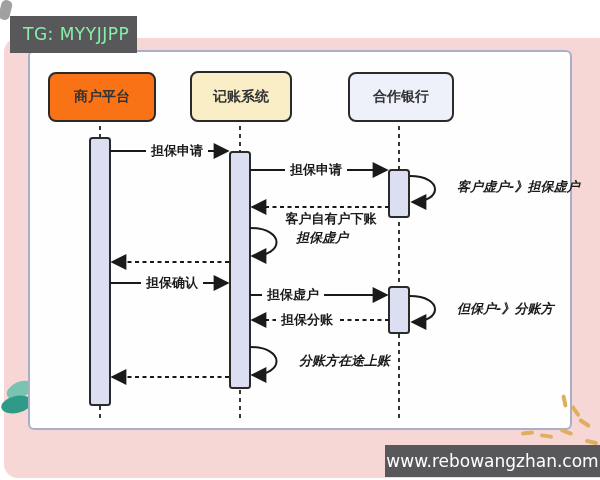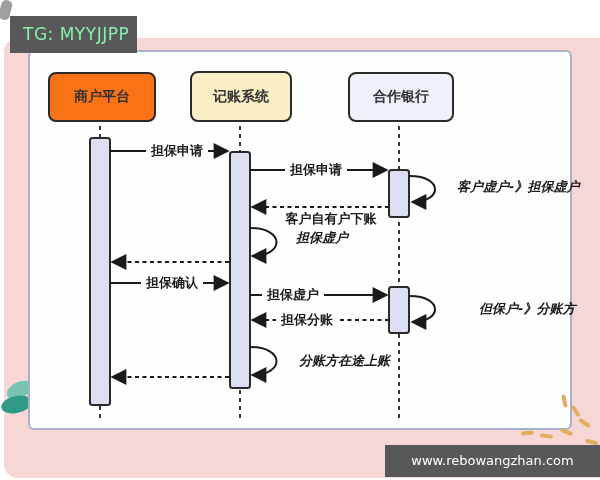--- a/index.html
+++ b/index.html
@@ -19,21 +19,21 @@
     background:#fefefe;border:2px solid #a9aec9;border-radius:6px;z-index:3;
   }
   
   #tg-badge{
     left:10px;top:16px;width:127px;height:37px;background:#58585a;
     color:#86efac;font-size:17px;line-height:37px;padding-left:13px;
     box-sizing:border-box;z-index:6;letter-spacing:0.5px;
   }
   #watermark-bar{
     left:385px;top:445px;width:215px;height:32px;background:#58585a;
-    color:#ffffff;font-size:13px;line-height:32px;text-align:center;z-index:6;
+    color:#ffffff;font-size:17px;line-height:32px;text-align:center;z-index:6;
   }
   
   .participant{
     border:2px solid #2a2a2a;border-radius:8px;z-index:5;
     display:flex;align-items:center;justify-content:center;
     font-size:14px;font-weight:600;color:#333;
   }
   
   #diagram-svg{left:0;top:0;z-index:4;}
   
@@ -124,15 +124,15 @@
   <span>合作银行</span>
 </div>
 
 <div class="msg-label abs center-xy" style="left:177px;top:151px;">担保申请</div>
 <div class="msg-label abs center-xy" style="left:316px;top:170px;">担保申请</div>
 <div class="msg-label abs center-y" style="left:452px;top:187px;background:transparent;">客户虚户-》担保虚户</div>
 <div class="msg-label abs center-xy" style="left:331px;top:207px;margin-top:12px;">客户自有户下账</div>
 <div class="msg-label abs center-y" style="left:291px;top:238px;background:transparent;">担保虚户</div>
 <div class="msg-label abs center-xy" style="left:172px;top:283px;">担保确认</div>
 <div class="msg-label abs center-xy" style="left:293px;top:295px;">担保虚户</div>
-<div class="msg-label abs center-y" style="left:452px;top:309px;background:transparent;margin-left:22px;">但保户-》分账方</div>
+<div class="msg-label abs center-y" style="left:452px;top:309px;background:transparent;">但保户-》分账方</div>
 <div class="msg-label abs center-xy" style="left:307px;top:320px;">担保分账</div>
 <div class="msg-label abs center-y" style="left:294px;top:361px;background:transparent;">分账方在途上账</div>
 
 </body></html>

